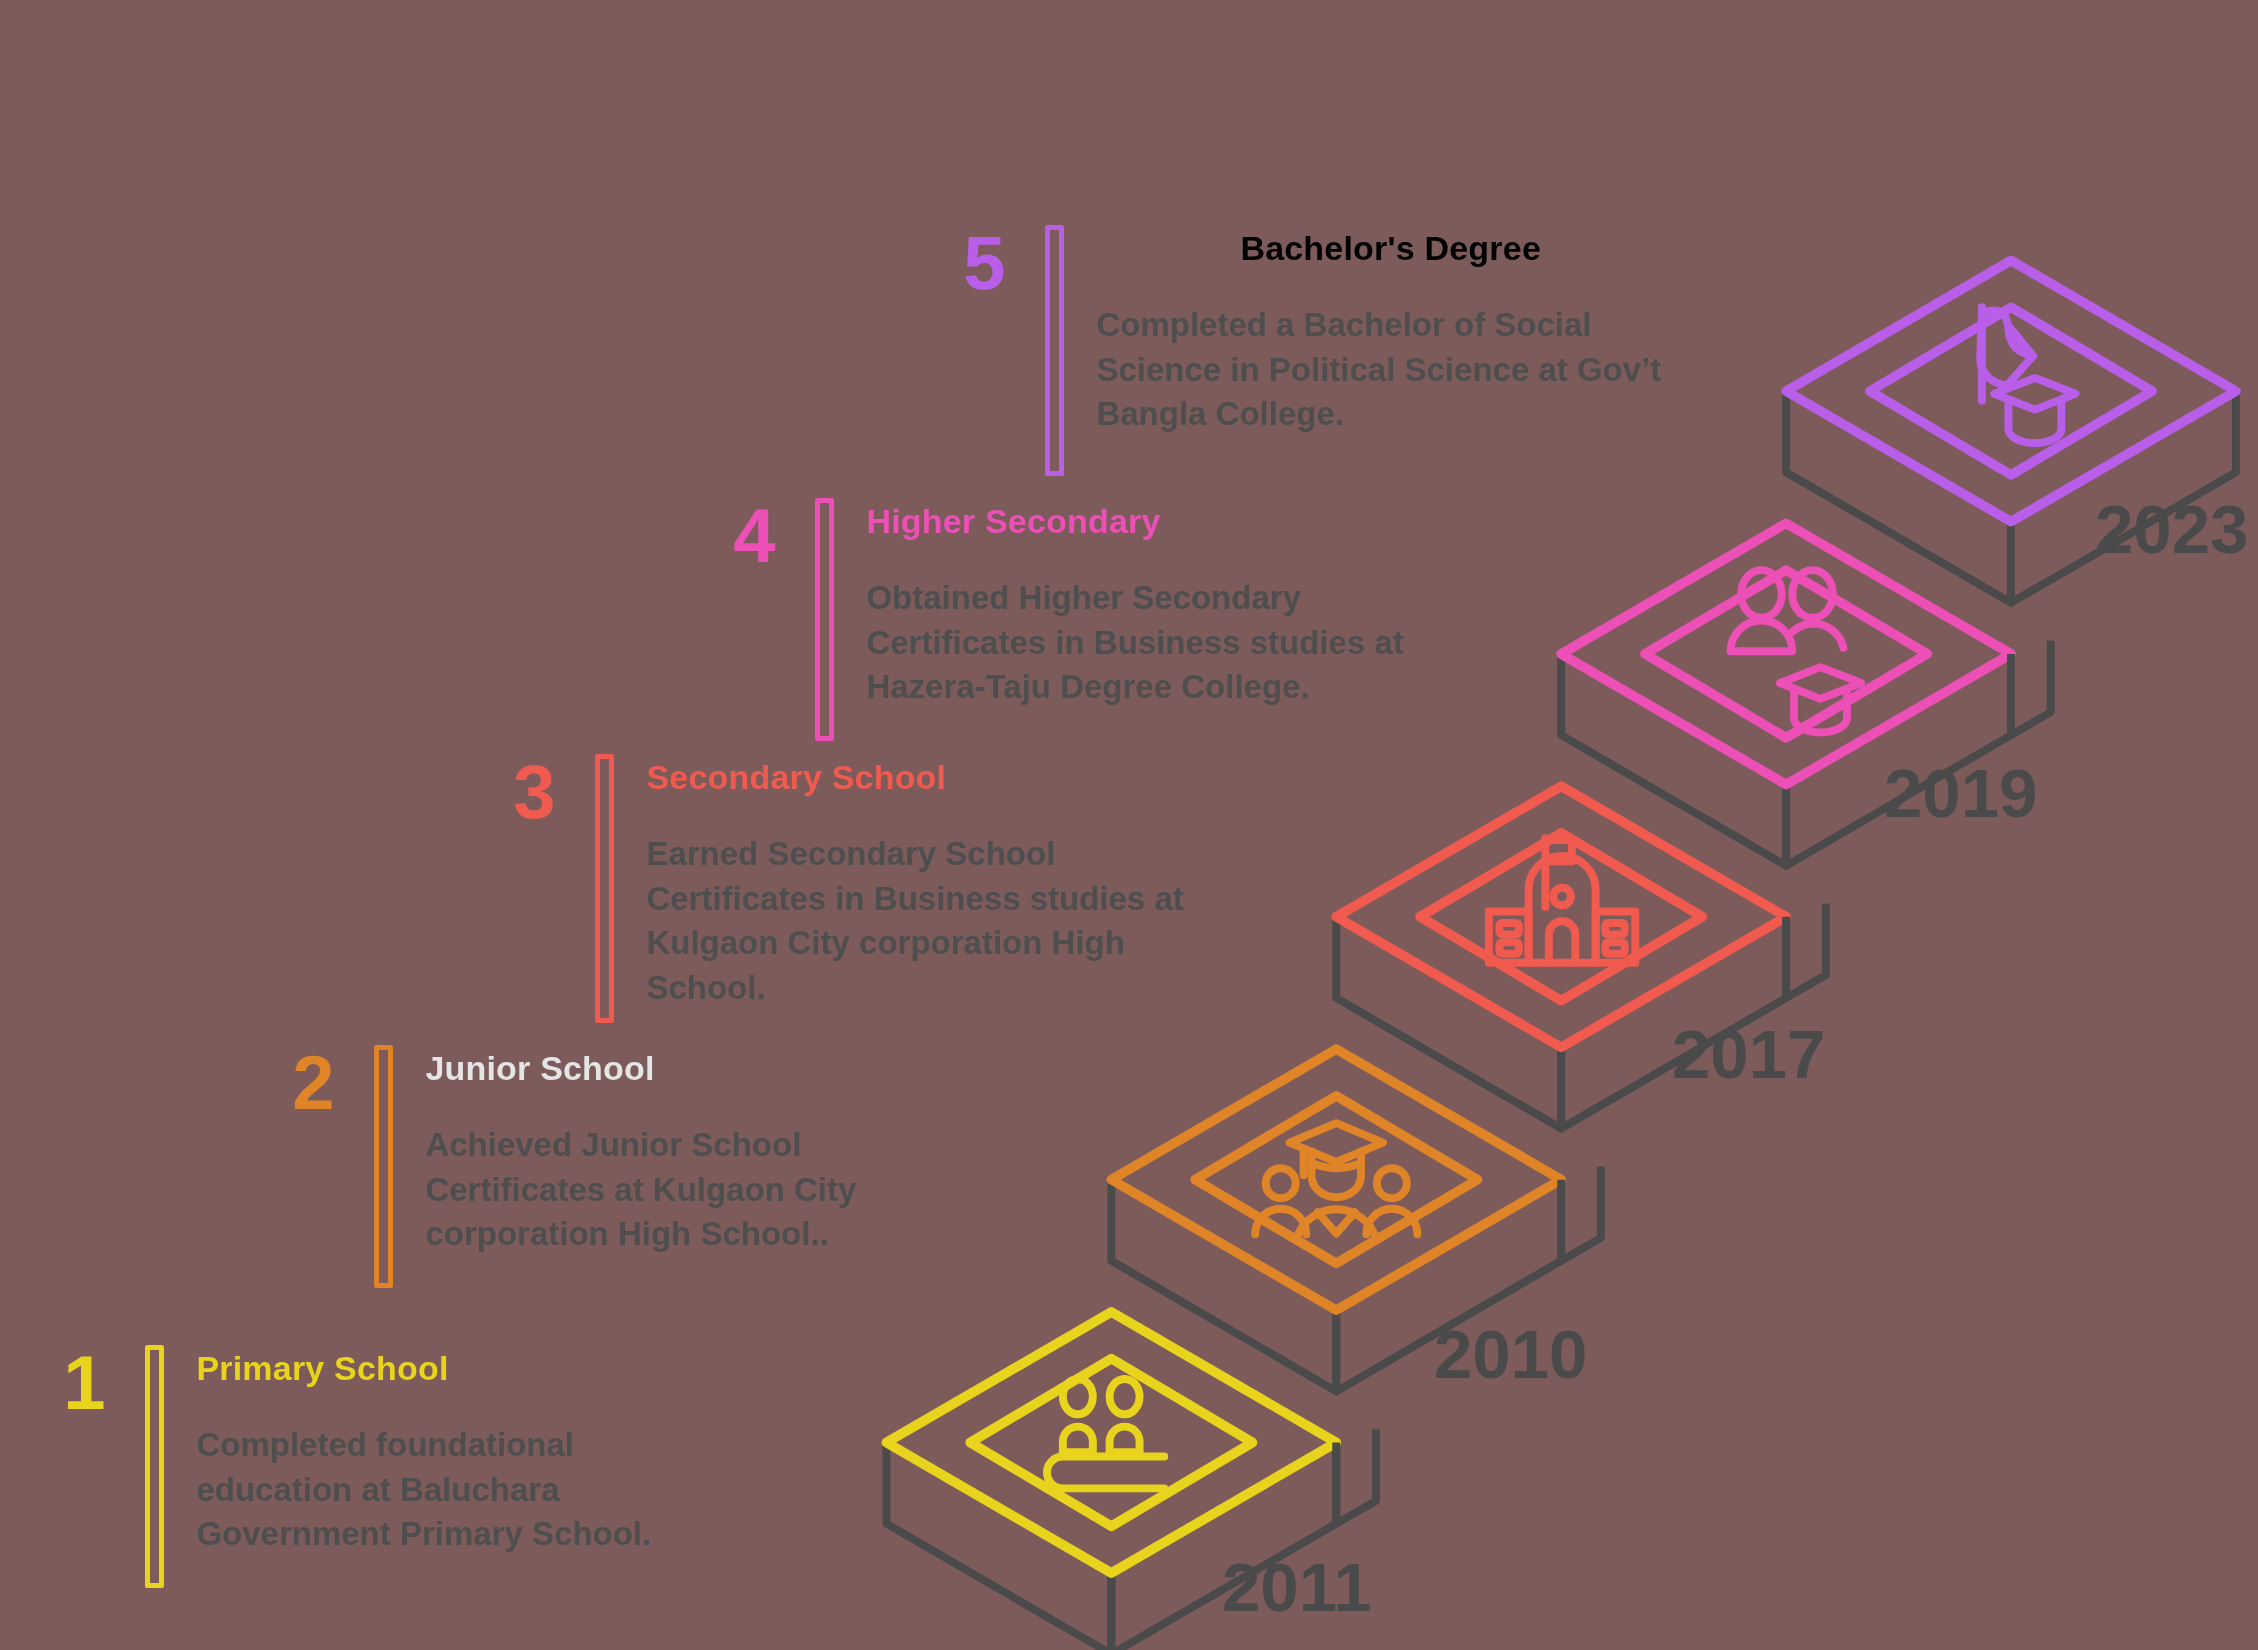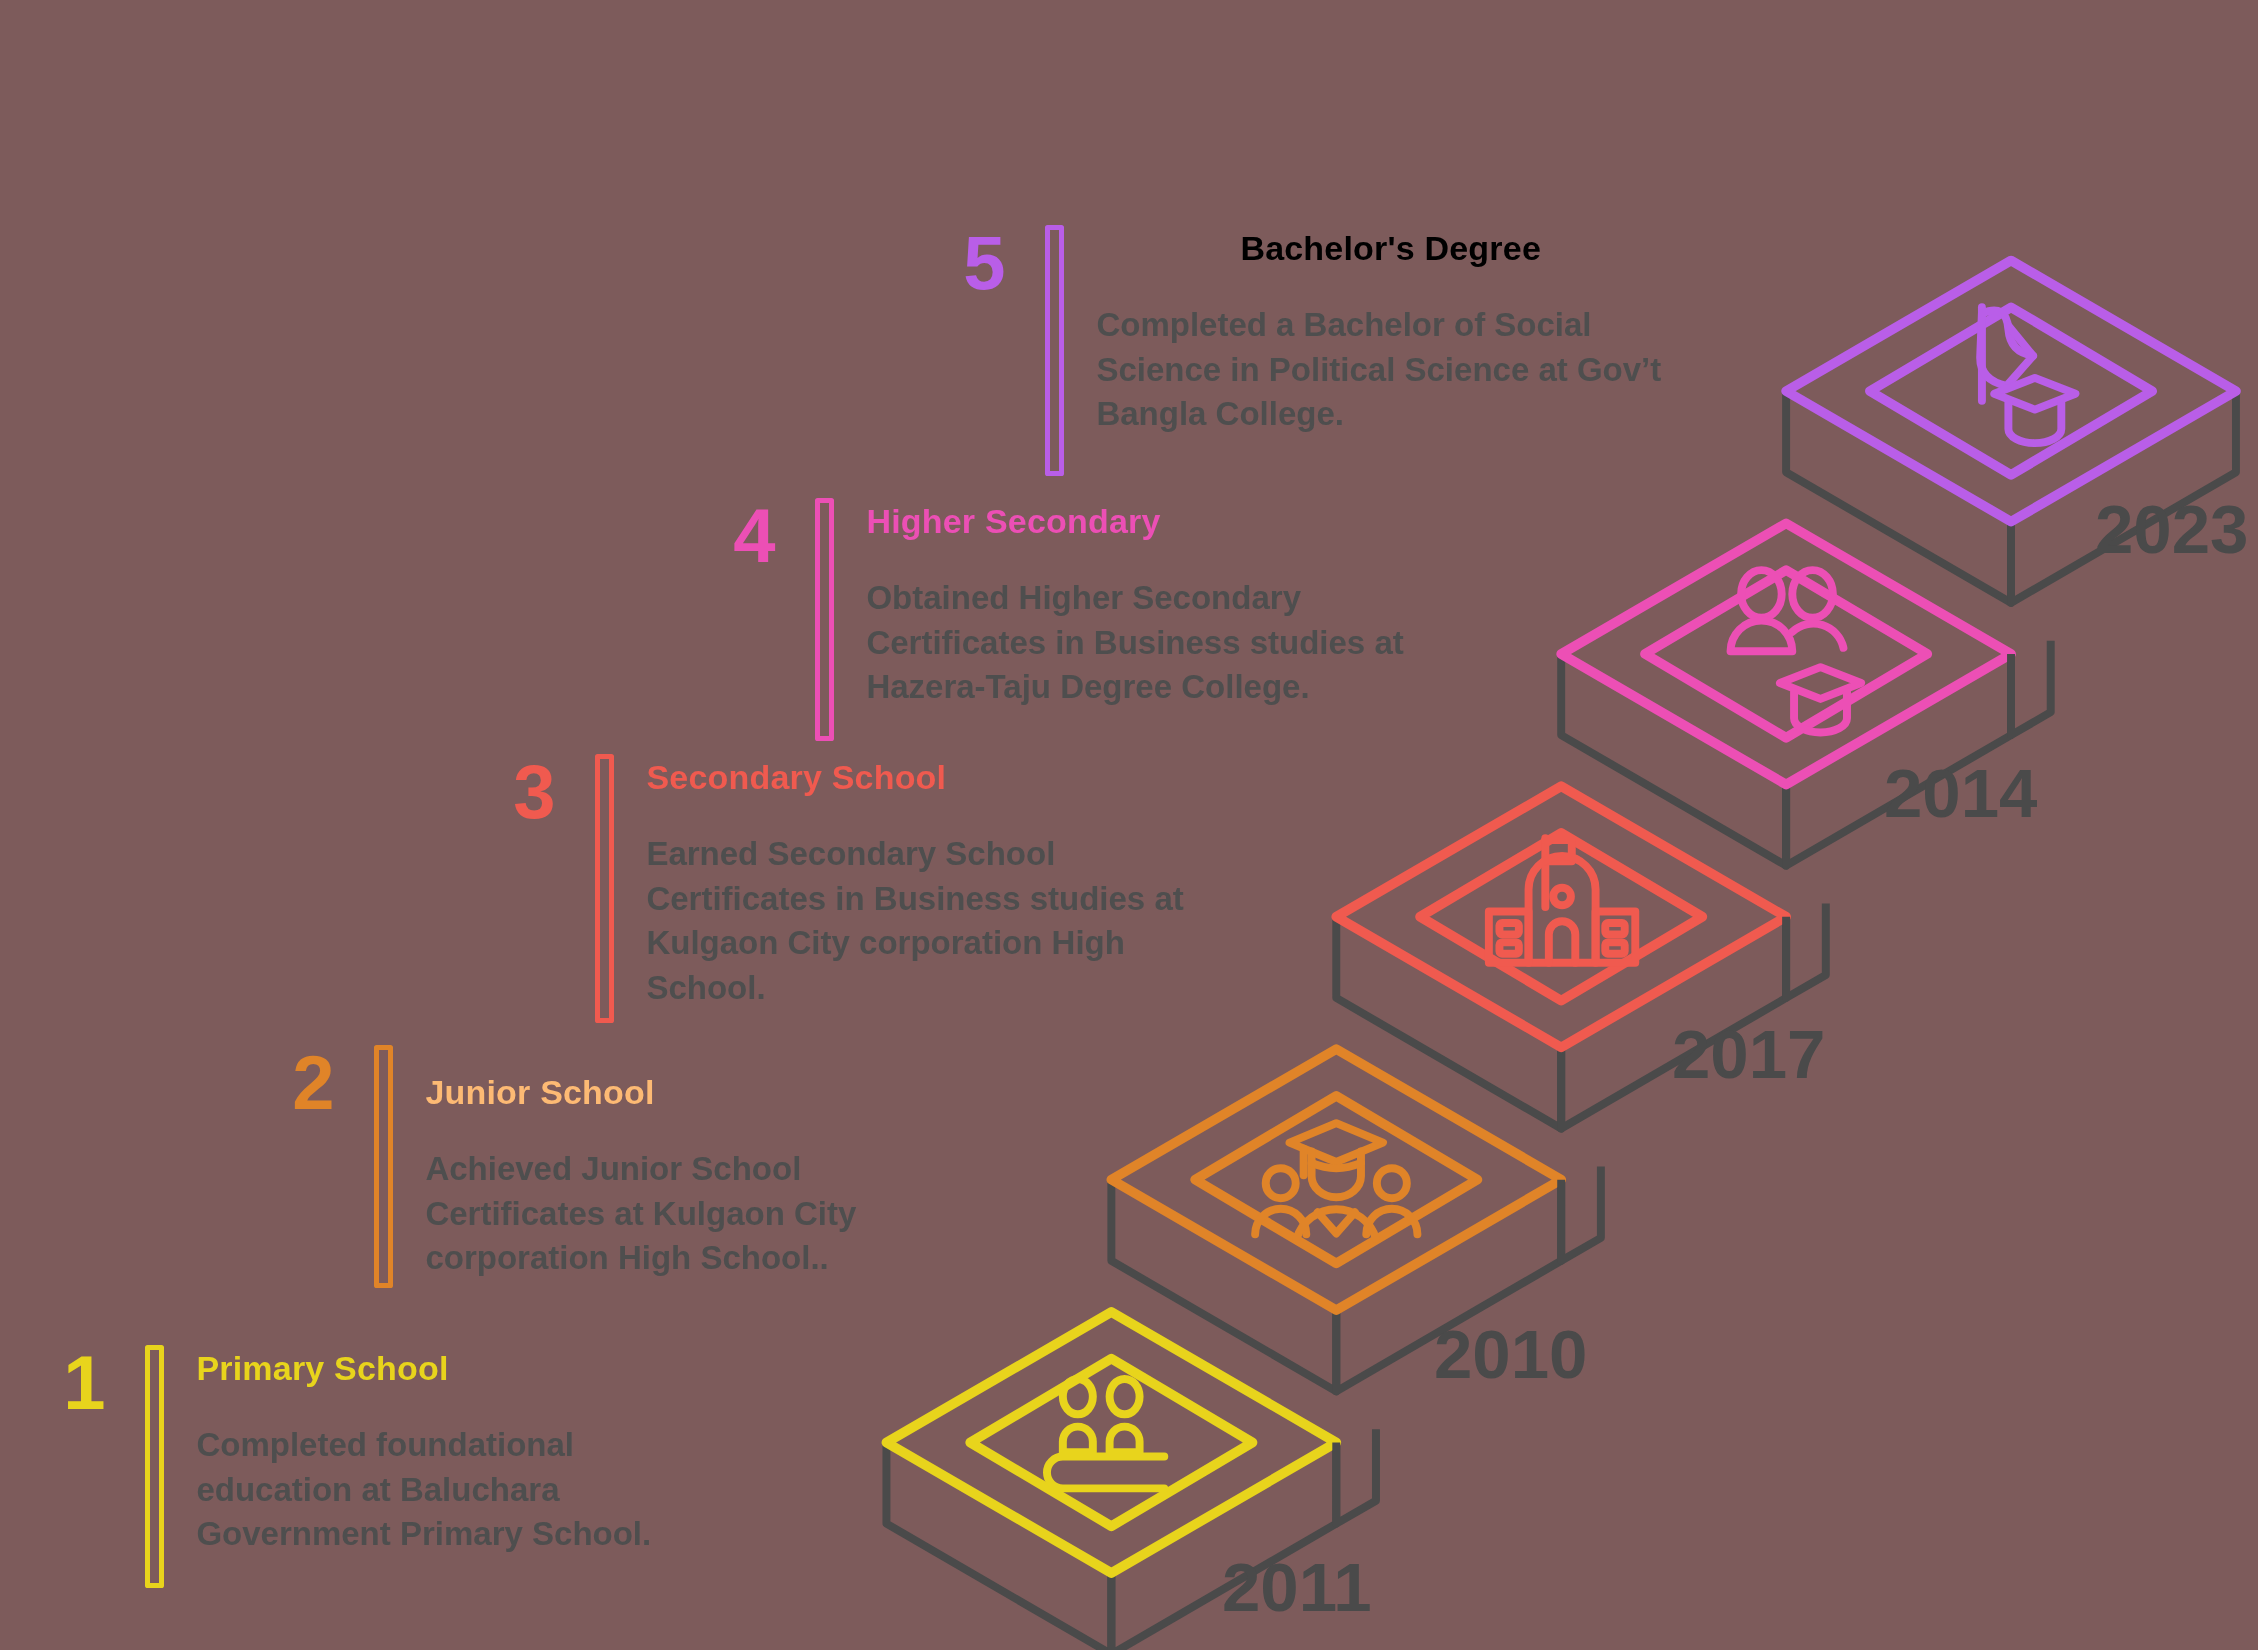--- a/index.html
+++ b/index.html
@@ -155,37 +155,37 @@
         <path d="M2307,428 L2353,446 L2307,464 L2261,446 Z"></path>
         <path d="M2277,456 v30 a30,16 0 0 0 60,0 v-30"></path>
       </g>
     </g>
 
   </svg>
 
   <div class="year" style="left:1222px;top:1548px;">2011</div>
   <div class="year" style="left:1434px;top:1315px;">2010</div>
   <div class="year" style="left:1672px;top:1015px;">2017</div>
-  <div class="year" style="left:1884px;top:754px;">2014</div>
+  <div class="year" style="left:1884px;top:754px;">2019</div>
   <div class="year" style="left:2095px;top:490px;">2023</div>
 
   <div class="step" style="left:53px;top:1345px;width:653px;">
     <div class="step-num" style="color:#E8D41C;">1</div>
     <div class="step-bar" style="border-color:#E8D41C;height:243px;"></div>
     <div class="step-body">
       <div class="step-title" style="color:#E8D41C;">Primary School</div>
       <div class="step-desc">Completed foundational education at Baluchara Government Primary School.</div>
     </div>
   </div>
 
   <div class="step" style="left:282px;top:1045px;width:618px;">
     <div class="step-num" style="color:#E08428;">2</div>
     <div class="step-bar" style="border-color:#E08428;height:243px;"></div>
     <div class="step-body">
-      <div class="step-title" style="color:#fdba74;margin-top:24px;">Junior School</div>
+      <div class="step-title" style="color:#e5e5e5;">Junior School</div>
       <div class="step-desc">Achieved Junior School Certificates at Kulgaon City corporation High School..</div>
     </div>
   </div>
 
   <div class="step" style="left:503px;top:754px;width:697px;">
     <div class="step-num" style="color:#F05A4F;">3</div>
     <div class="step-bar" style="border-color:#F05A4F;height:269px;"></div>
     <div class="step-body">
       <div class="step-title" style="color:#F05A4F;">Secondary School</div>
       <div class="step-desc">Earned Secondary School Certificates in Business studies at Kulgaon City corporation High School.</div>

